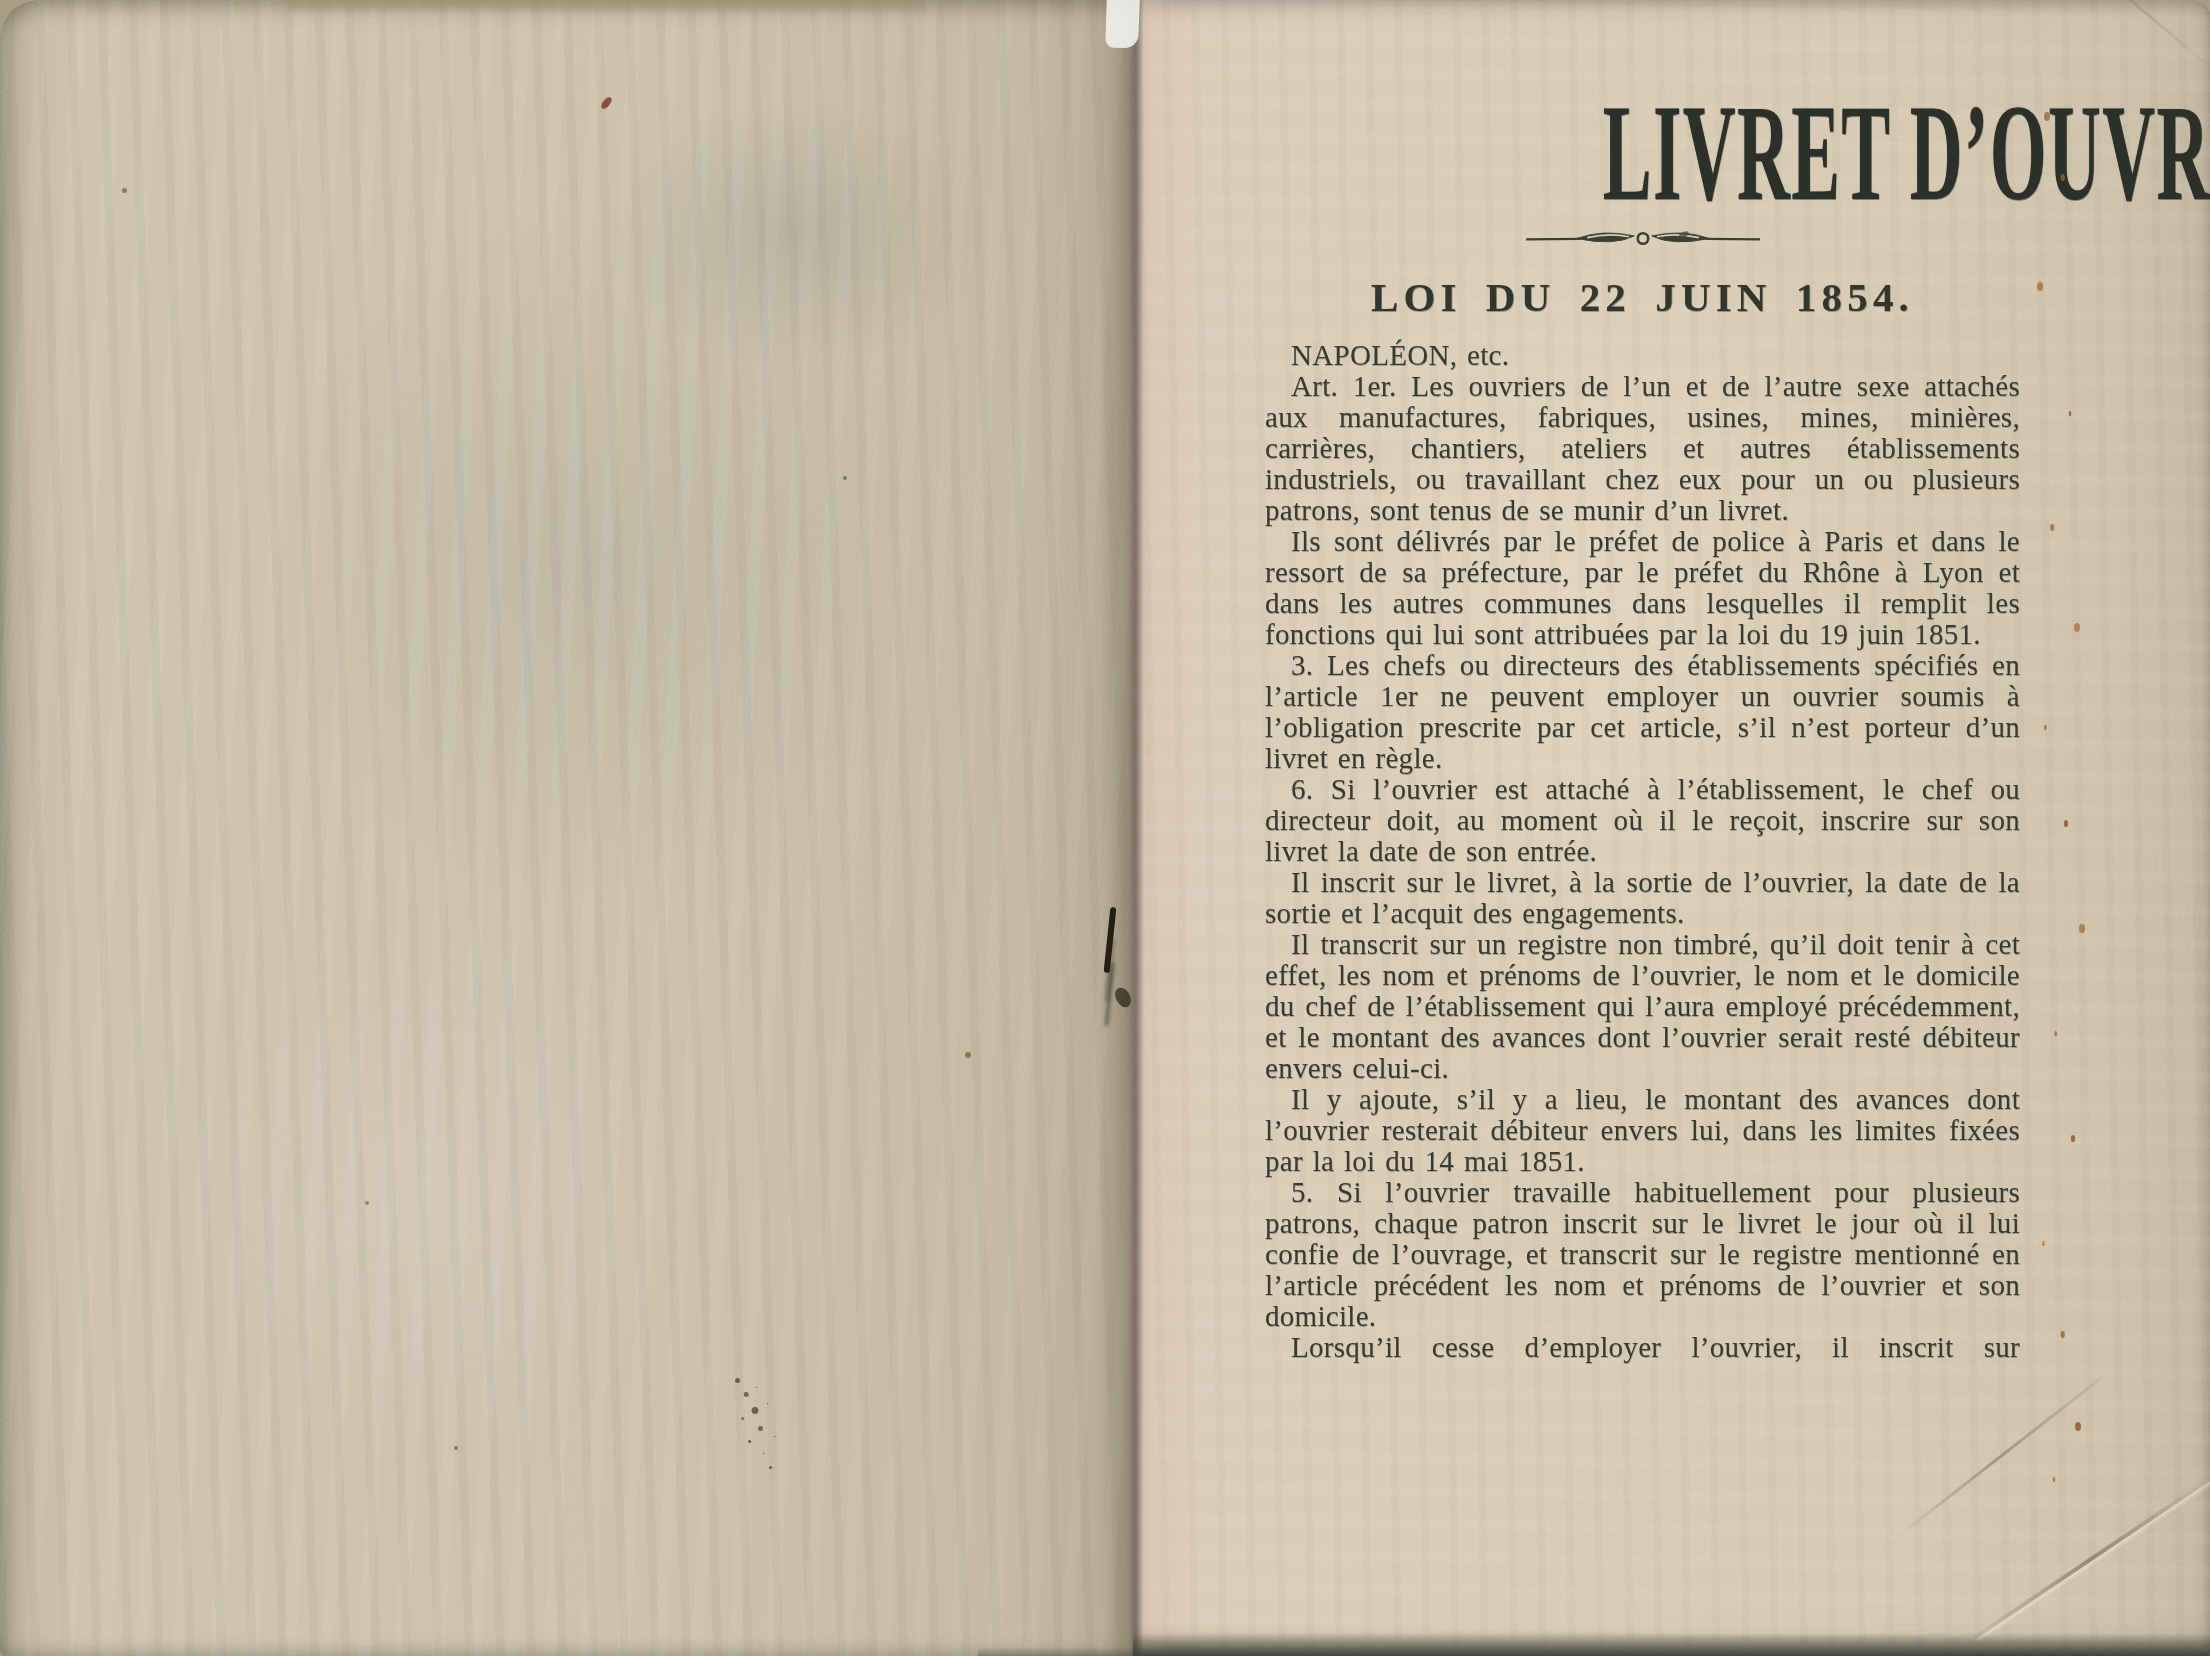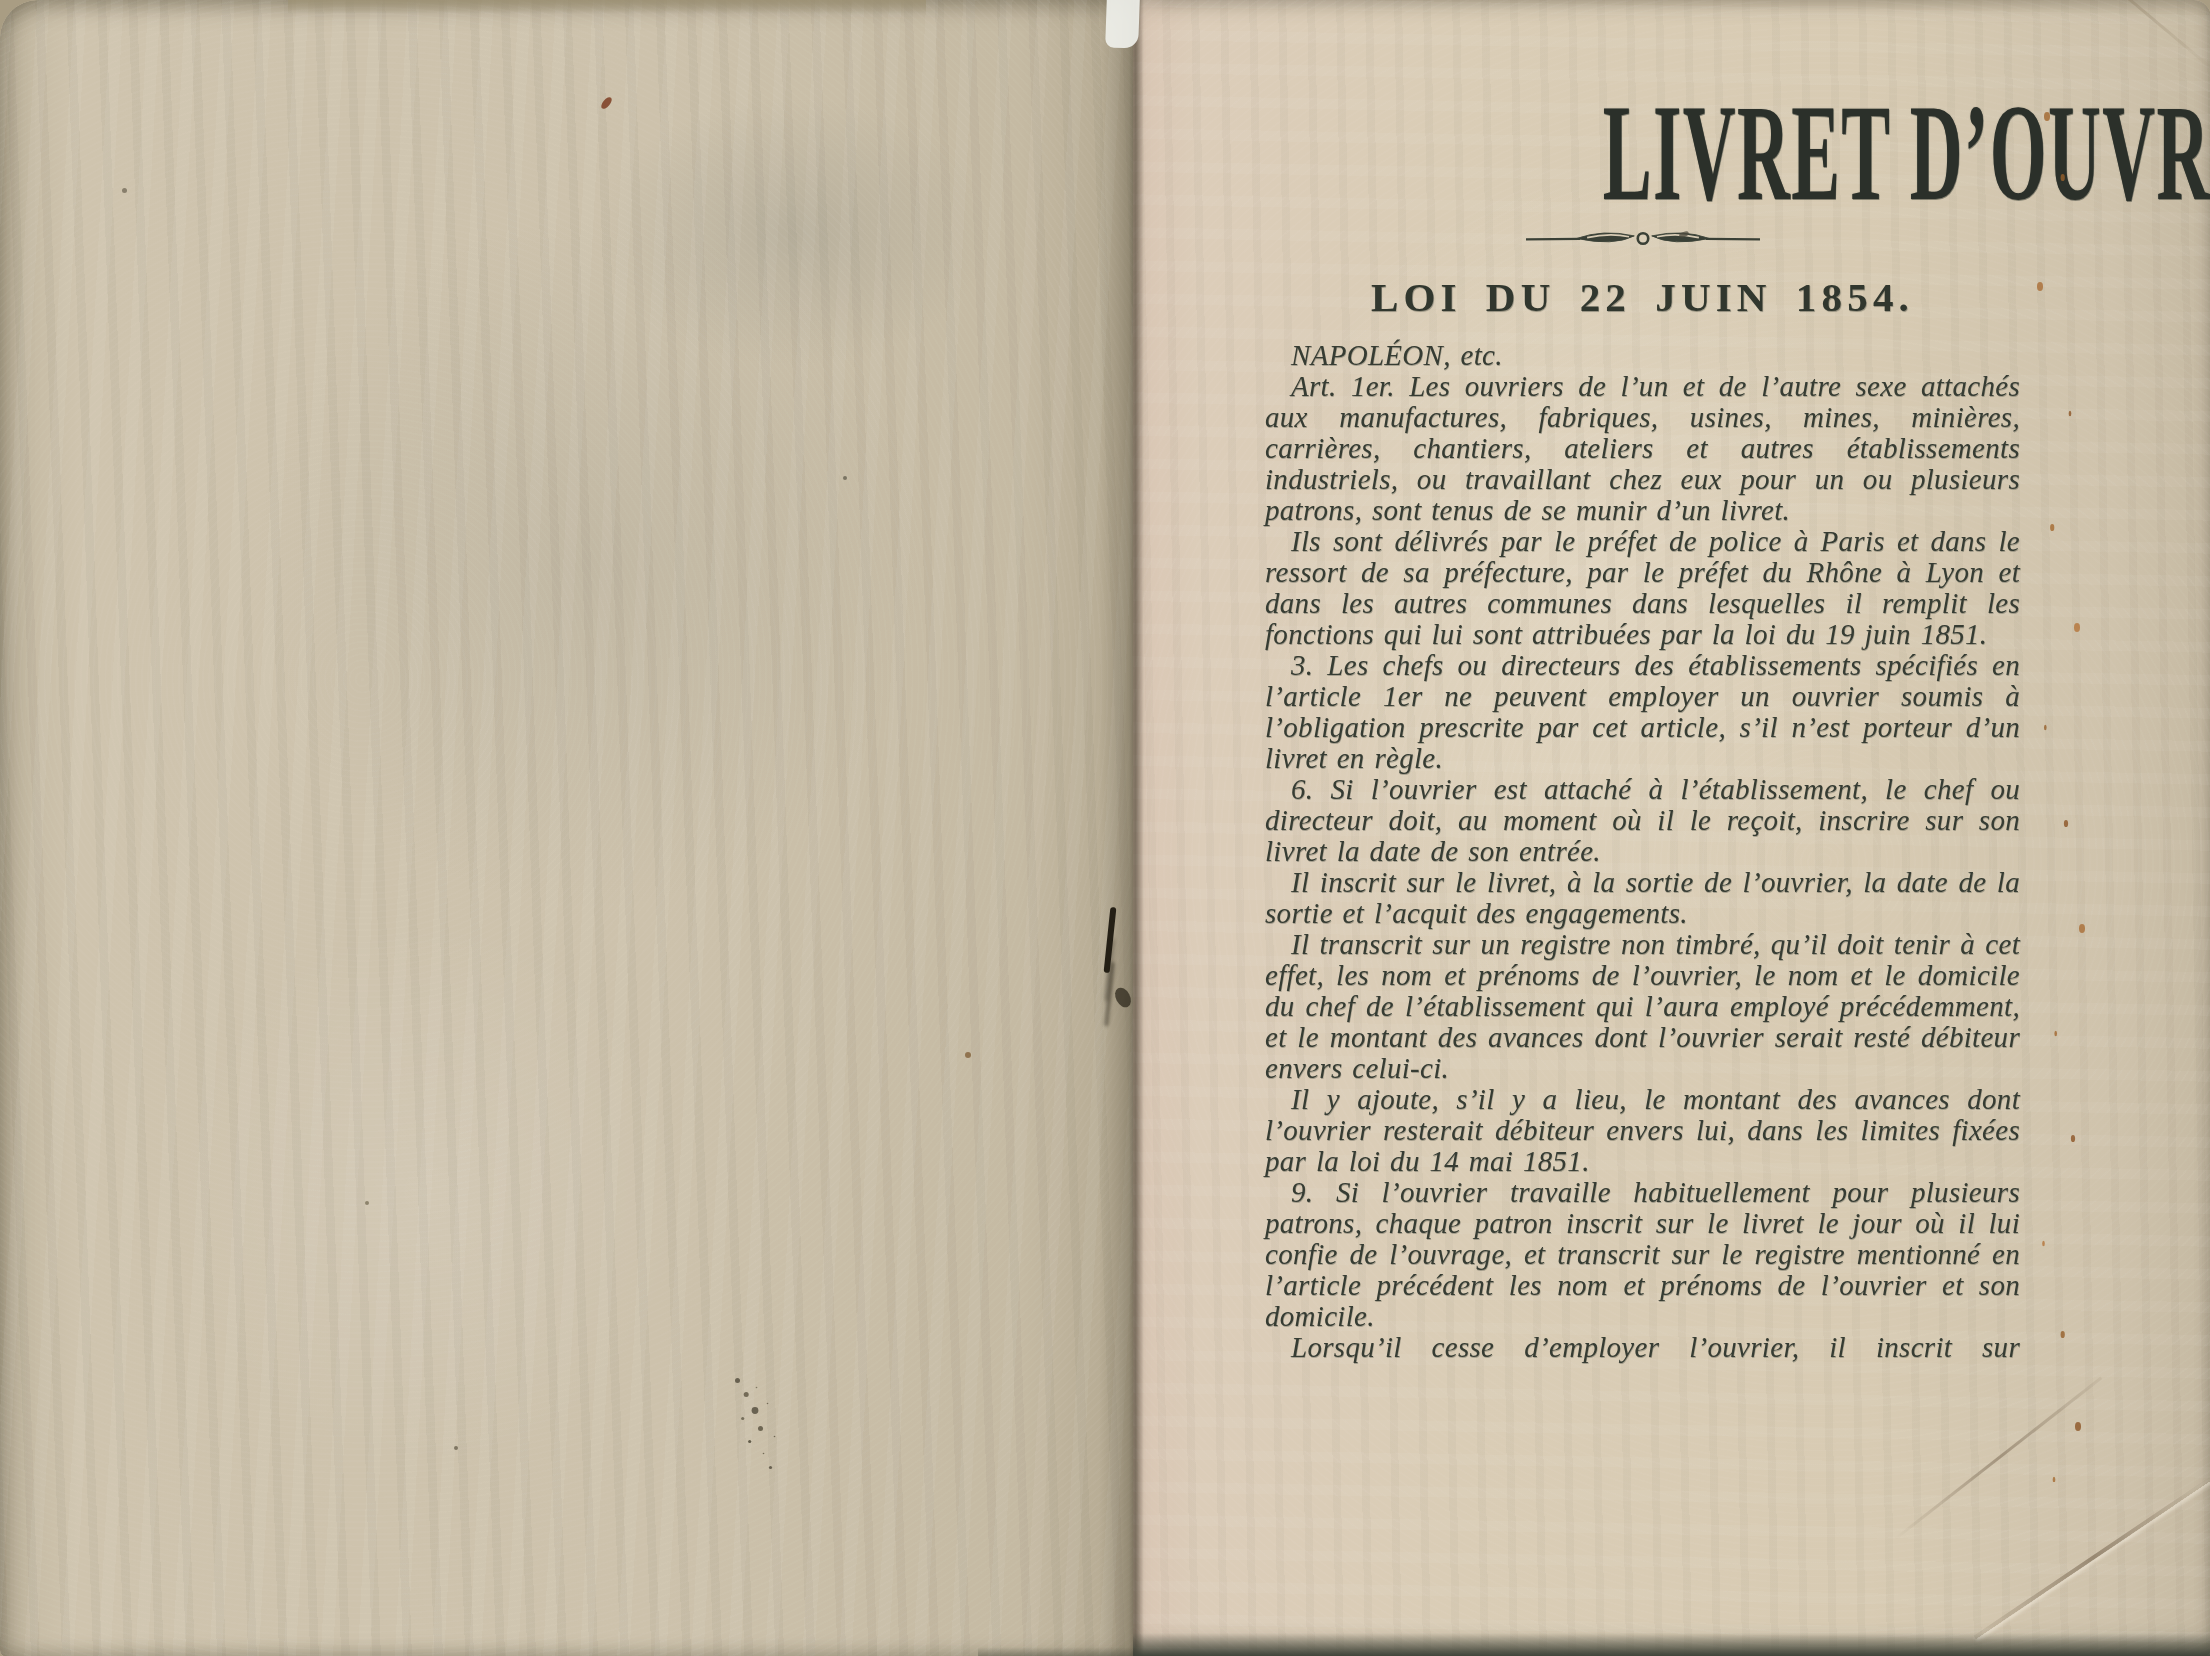--- a/index.html
+++ b/index.html
@@ -80,21 +80,21 @@
   .law-heading{
     margin:23px 0 0;text-align:center;font-size:41px;font-weight:700;
     letter-spacing:5.2px;word-spacing:8.7px;color:#31372e;
     text-shadow:0.7px 0.7px 0.7px rgba(49,55,46,.4);
   }
   .law-body{
     margin-top:19px;font-size:29px;line-height:31px;text-align:justify;
     letter-spacing:0.3px;word-spacing:2.2px;
     text-shadow:0.5px 0.7px 0.6px rgba(54,60,51,.32);
   }
-  .law-body p{margin:0;text-indent:26px;font-style:italic;}
+  .law-body p{margin:0;text-indent:26px;}
   .law-body p.force-justify{text-align-last:justify;}
   
   .dot{position:absolute;border-radius:50%;}
   .ink-smudge{
     position:absolute;left:735px;top:1378px;width:5.2px;height:5.2px;border-radius:50%;
     background:#4e4839;opacity:.78;filter:blur(0.3px);
     box-shadow:8.7px 14px 0 0 #5a523f,17.5px 30px 0 0.9px #4e4839,5.2px 38px 0 -0.9px #5f5845,
       23px 48px 0 0 #544d3b,12.2px 61px 0 -0.9px #46402f,26px 73px 0 -1.7px #5a523f,
       33px 87px 0 -0.9px #4e4839,19px 7px 0 -1.7px #6b6450,30px 23px 0 -1.7px #5f5742,
       37px 56px 0 -1.7px #56503c;
@@ -160,21 +160,21 @@
 
       <div class="law-body">
           <p>NAPOLÉON, etc.</p>
           <p>Art. 1er. Les ouvriers de l’un et de l’autre sexe attachés aux manufactures, fabriques, usines, mines, minières, carrières, chantiers, ateliers et autres établissements industriels, ou travaillant chez eux pour un ou plusieurs patrons, sont tenus de se munir d’un livret.</p>
           <p>Ils sont délivrés par le préfet de police à Paris et dans le ressort de sa préfecture, par le préfet du Rhône à Lyon et dans les autres communes dans lesquelles il remplit les fonctions qui lui sont attribuées par la loi du 19 juin 1851.</p>
           <p>3. Les chefs ou directeurs des établissements spécifiés en l’article 1er ne peuvent employer un ouvrier soumis à l’obligation prescrite par cet article, s’il n’est porteur d’un livret en règle.</p>
           <p>6. Si l’ouvrier est attaché à l’établissement, le chef ou directeur doit, au moment où il le reçoit, inscrire sur son livret la date de son entrée.</p>
           <p>Il inscrit sur le livret, à la sortie de l’ouvrier, la date de la sortie et l’acquit des engagements.</p>
           <p>Il transcrit sur un registre non timbré, qu’il doit tenir à cet effet, les nom et prénoms de l’ouvrier, le nom et le domicile du chef de l’établissement qui l’aura employé précédemment, et le montant des avances dont l’ouvrier serait resté débiteur envers celui-ci.</p>
           <p>Il y ajoute, s’il y a lieu, le montant des avances dont l’ouvrier resterait débiteur envers lui, dans les limites fixées par la loi du 14 mai 1851.</p>
-          <p>9. Si l’ouvrier travaille habituellement pour plusieurs patrons, chaque patron inscrit sur le livret le jour où il lui confie de l’ouvrage, et transcrit sur le registre mentionné en l’article précédent les nom et prénoms de l’ouvrier et son domicile.</p>
+          <p>5. Si l’ouvrier travaille habituellement pour plusieurs patrons, chaque patron inscrit sur le livret le jour où il lui confie de l’ouvrage, et transcrit sur le registre mentionné en l’article précédent les nom et prénoms de l’ouvrier et son domicile.</p>
           <p class="force-justify">Lorsqu’il cesse d’employer l’ouvrier, il inscrit sur</p>
         </div>
     </div>
 
     <div class="foxing"></div>
     <div class="dot" style="left:546px;top:232px;width:9.6px;height:5.2px;background:#4e4a3c;border-radius:50%;transform:rotate(-20deg);opacity:.75;"></div>
     <div class="crease crease-tr"></div>
     <div class="crease crease-br-1"></div>
     <div class="crease crease-br-2"></div>
   </div>

